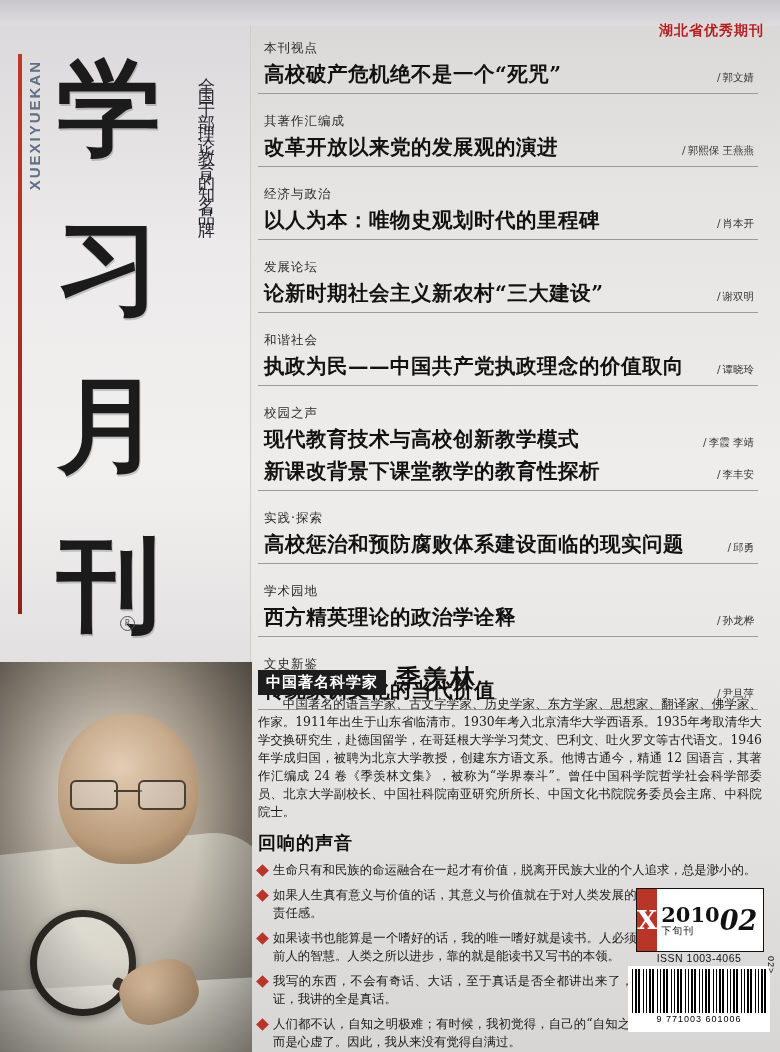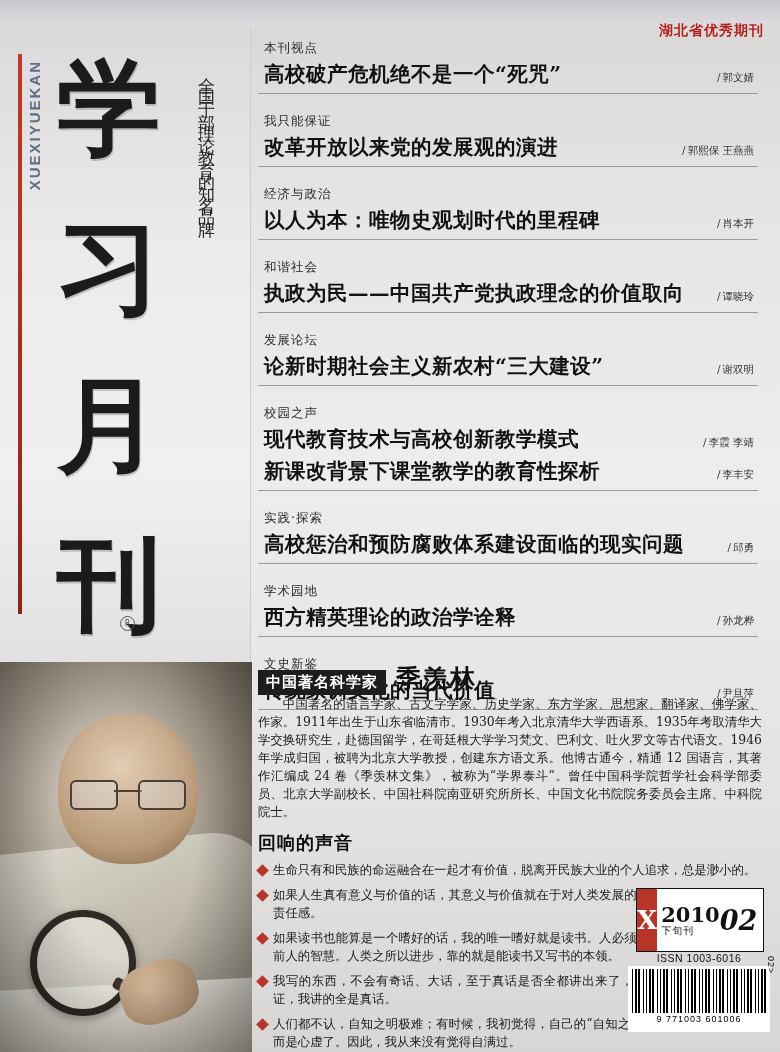--- a/index.html
+++ b/index.html
@@ -244,45 +244,45 @@
 
   <div class="toc">
       <div class="toc-group">
         <div class="toc-cat">本刊视点</div>
         <div class="toc-item">
           <span class="toc-title">高校破产危机绝不是一个“死咒”</span>
           <span class="toc-author"><span class="slash">/</span><span>郭文婧</span></span>
         </div>
       </div>
       <div class="toc-group">
-        <div class="toc-cat">我只能保证</div>
+        <div class="toc-cat">其著作汇编成</div>
         <div class="toc-item">
           <span class="toc-title">改革开放以来党的发展观的演进</span>
           <span class="toc-author"><span class="slash">/</span><span>郭熙保  王燕燕</span></span>
         </div>
       </div>
       <div class="toc-group">
         <div class="toc-cat">经济与政治</div>
         <div class="toc-item">
           <span class="toc-title">以人为本：唯物史观划时代的里程碑</span>
           <span class="toc-author"><span class="slash">/</span><span>肖本开</span></span>
         </div>
       </div>
       <div class="toc-group">
+        <div class="toc-cat">发展论坛</div>
+        <div class="toc-item">
+          <span class="toc-title">论新时期社会主义新农村“三大建设”</span>
+          <span class="toc-author"><span class="slash">/</span><span>谢双明</span></span>
+        </div>
+      </div>
+      <div class="toc-group">
         <div class="toc-cat">和谐社会</div>
         <div class="toc-item">
           <span class="toc-title">执政为民——中国共产党执政理念的价值取向</span>
           <span class="toc-author"><span class="slash">/</span><span>谭晓玲</span></span>
-        </div>
-      </div>
-      <div class="toc-group">
-        <div class="toc-cat">发展论坛</div>
-        <div class="toc-item">
-          <span class="toc-title">论新时期社会主义新农村“三大建设”</span>
-          <span class="toc-author"><span class="slash">/</span><span>谢双明</span></span>
         </div>
       </div>
       <div class="toc-group">
         <div class="toc-cat">校园之声</div>
         <div class="toc-item no-rule">
           <span class="toc-title">现代教育技术与高校创新教学模式</span>
           <span class="toc-author"><span class="slash">/</span><span>李霞  李靖</span></span>
         </div>
         <div class="toc-item">
           <span class="toc-title">新课改背景下课堂教学的教育性探析</span>
@@ -359,20 +359,20 @@
   </div>
 
   <div class="issue-block">
     <div class="issue-x">X</div>
     <div class="issue-mid">
       <div class="issue-year">2010</div>
       <div class="issue-period">下旬刊</div>
     </div>
     <div class="issue-num">02</div>
   </div>
-  <div class="issn">ISSN 1003-6016</div>
+  <div class="issn">ISSN 1003-4065</div>
   <div class="barcode">
     <div class="bars"></div>
     <div class="num">9 771003 601006</div>
   </div>
   <div class="bar-side">02&gt;</div>
 
 </div>
 
 </body></html>

